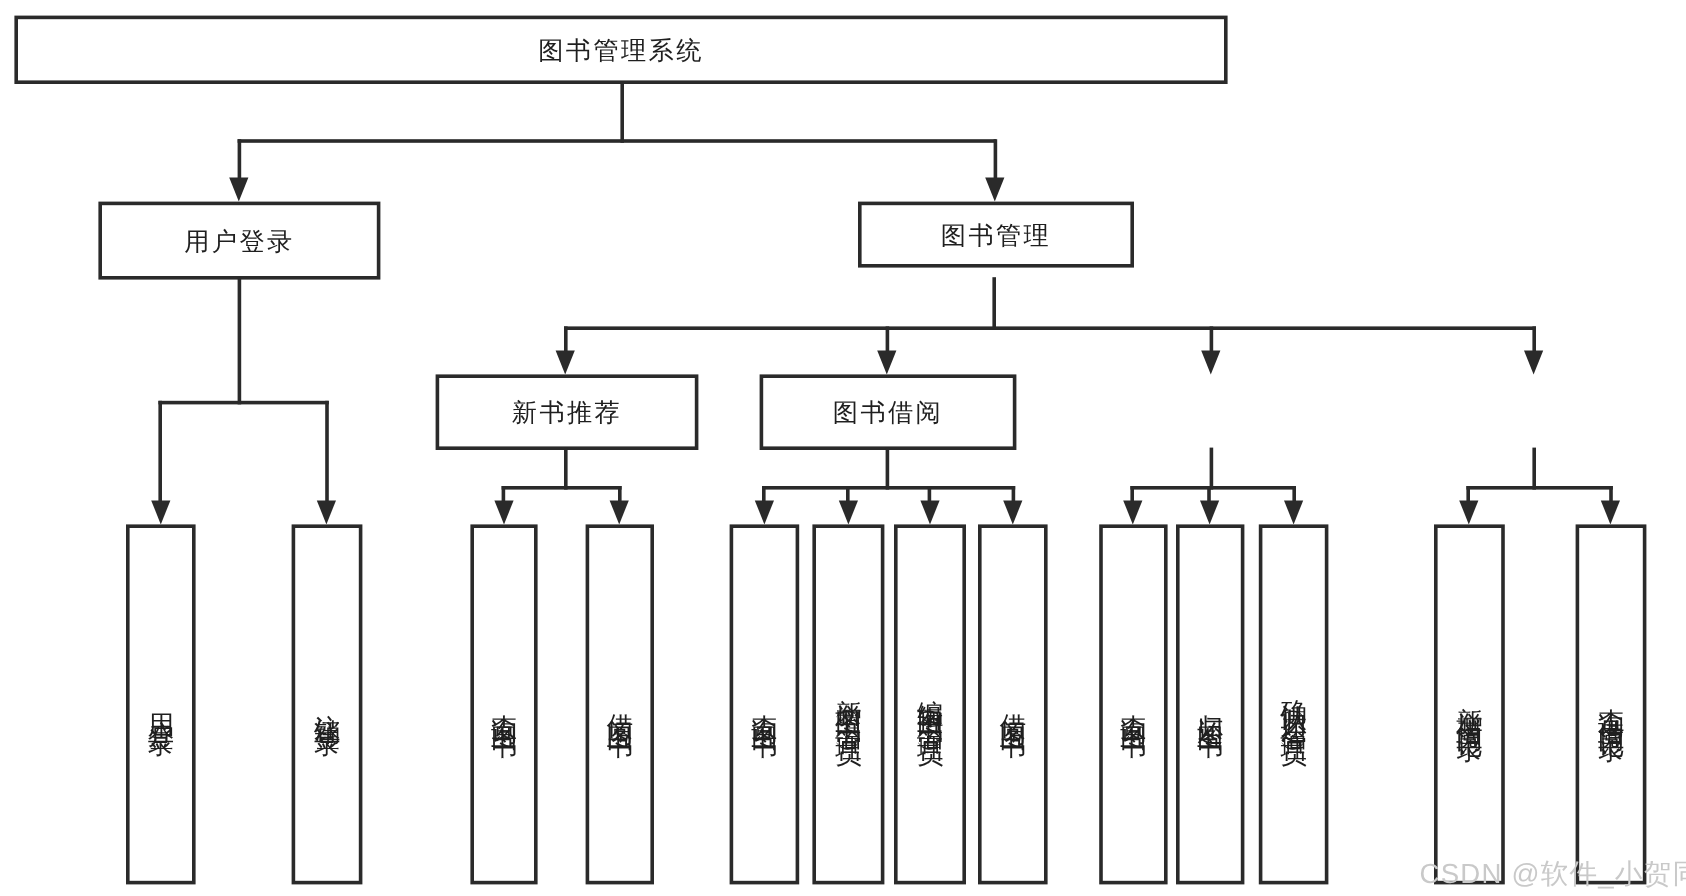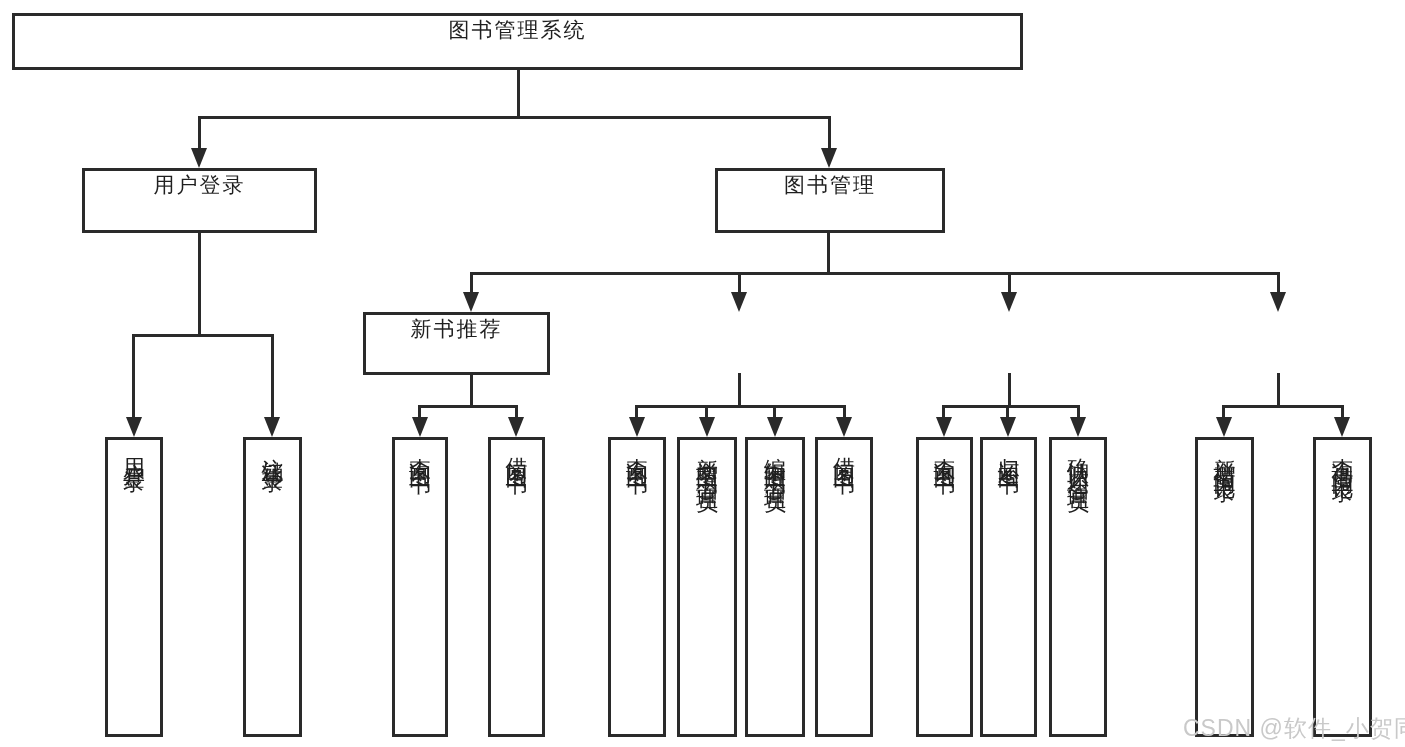--- a/index.html
+++ b/index.html
@@ -7,21 +7,21 @@
     --text:#1f1f1f;
     --wm:#c9c9c9;
   }
   html,body{margin:0;padding:0;background:#fff;}
   #canvas{
     position:relative;width:1405px;height:747px;background:#fff;overflow:hidden;
     font-family:"Liberation Sans","DejaVu Sans",sans-serif;color:var(--text);
   }
   .box{
     position:absolute;box-sizing:border-box;border:3px solid var(--line);background:#fff;
-    display:flex;align-items:flex-start;justify-content:center;
+    display:flex;align-items:center;justify-content:center;
   }
   .hlabel{font-size:21px;letter-spacing:2px;white-space:nowrap;}
   .vtxt{
     writing-mode:vertical-rl;text-orientation:mixed;
     font-size:22px;line-height:1.1;letter-spacing:5px;white-space:nowrap;
   }
   .vline,.hline{position:absolute;background:var(--line);}
   .vline{width:3px;}
   .hline{height:3px;}
   .arrow{
@@ -46,21 +46,21 @@
   <div class="vline" style="left:517px;top:68px;height:51px"></div>
   <div class="hline" style="left:198px;top:116px;width:632px"></div>
   <div class="vline" style="left:198px;top:116px;height:36px"></div>
   <div class="arrow" style="left:191px;top:148px"></div>
   <div class="vline" style="left:828px;top:116px;height:36px"></div>
   <div class="arrow" style="left:821px;top:148px"></div>
 
   <div class="box" style="left:82px;top:168px;width:235px;height:65px">
     <span class="hlabel">用户登录</span>
   </div>
-  <div class="box" style="left:715px;top:168px;width:230px;height:65px">
+  <div class="box" style="left:715px;top:168px;width:230px;height:55px">
     <span class="hlabel">图书管理</span>
   </div>
 
   <div class="vline" style="left:198px;top:231px;height:106px"></div>
   <div class="hline" style="left:132px;top:334px;width:142px"></div>
   <div class="vline" style="left:132px;top:334px;height:87px"></div>
   <div class="arrow" style="left:126px;top:417px"></div>
   <div class="vline" style="left:271px;top:334px;height:87px"></div>
   <div class="arrow" style="left:264px;top:417px"></div>
 
@@ -68,22 +68,25 @@
   <div class="hline" style="left:470px;top:272px;width:810px"></div>
   <div class="vline" style="left:470px;top:272px;height:24px"></div>
   <div class="arrow" style="left:463px;top:292px"></div>
   <div class="vline" style="left:738px;top:272px;height:24px"></div>
   <div class="arrow" style="left:731px;top:292px"></div>
   <div class="vline" style="left:1008px;top:272px;height:24px"></div>
   <div class="arrow" style="left:1001px;top:292px"></div>
   <div class="vline" style="left:1277px;top:272px;height:24px"></div>
   <div class="arrow" style="left:1270px;top:292px"></div>
 
-  <div class="box" style="left:363px;top:312px;width:187px;height:63px">
+  <div class="box" style="left:363px;top:312px;width:219px;height:63px">
     <span class="hlabel">新书推荐</span>
+  </div>
+  <div class="box" style="left:633px;top:312px;width:214px;height:63px">
+    <span class="hlabel">图书借阅</span>
   </div>
 
   <div class="vline" style="left:470px;top:373px;height:35px"></div>
   <div class="hline" style="left:418px;top:405px;width:100px"></div>
   <div class="vline" style="left:418px;top:405px;height:16px"></div>
   <div class="arrow" style="left:412px;top:417px"></div>
   <div class="vline" style="left:515px;top:405px;height:16px"></div>
   <div class="arrow" style="left:508px;top:417px"></div>
 
   <div class="vline" style="left:738px;top:373px;height:35px"></div>

